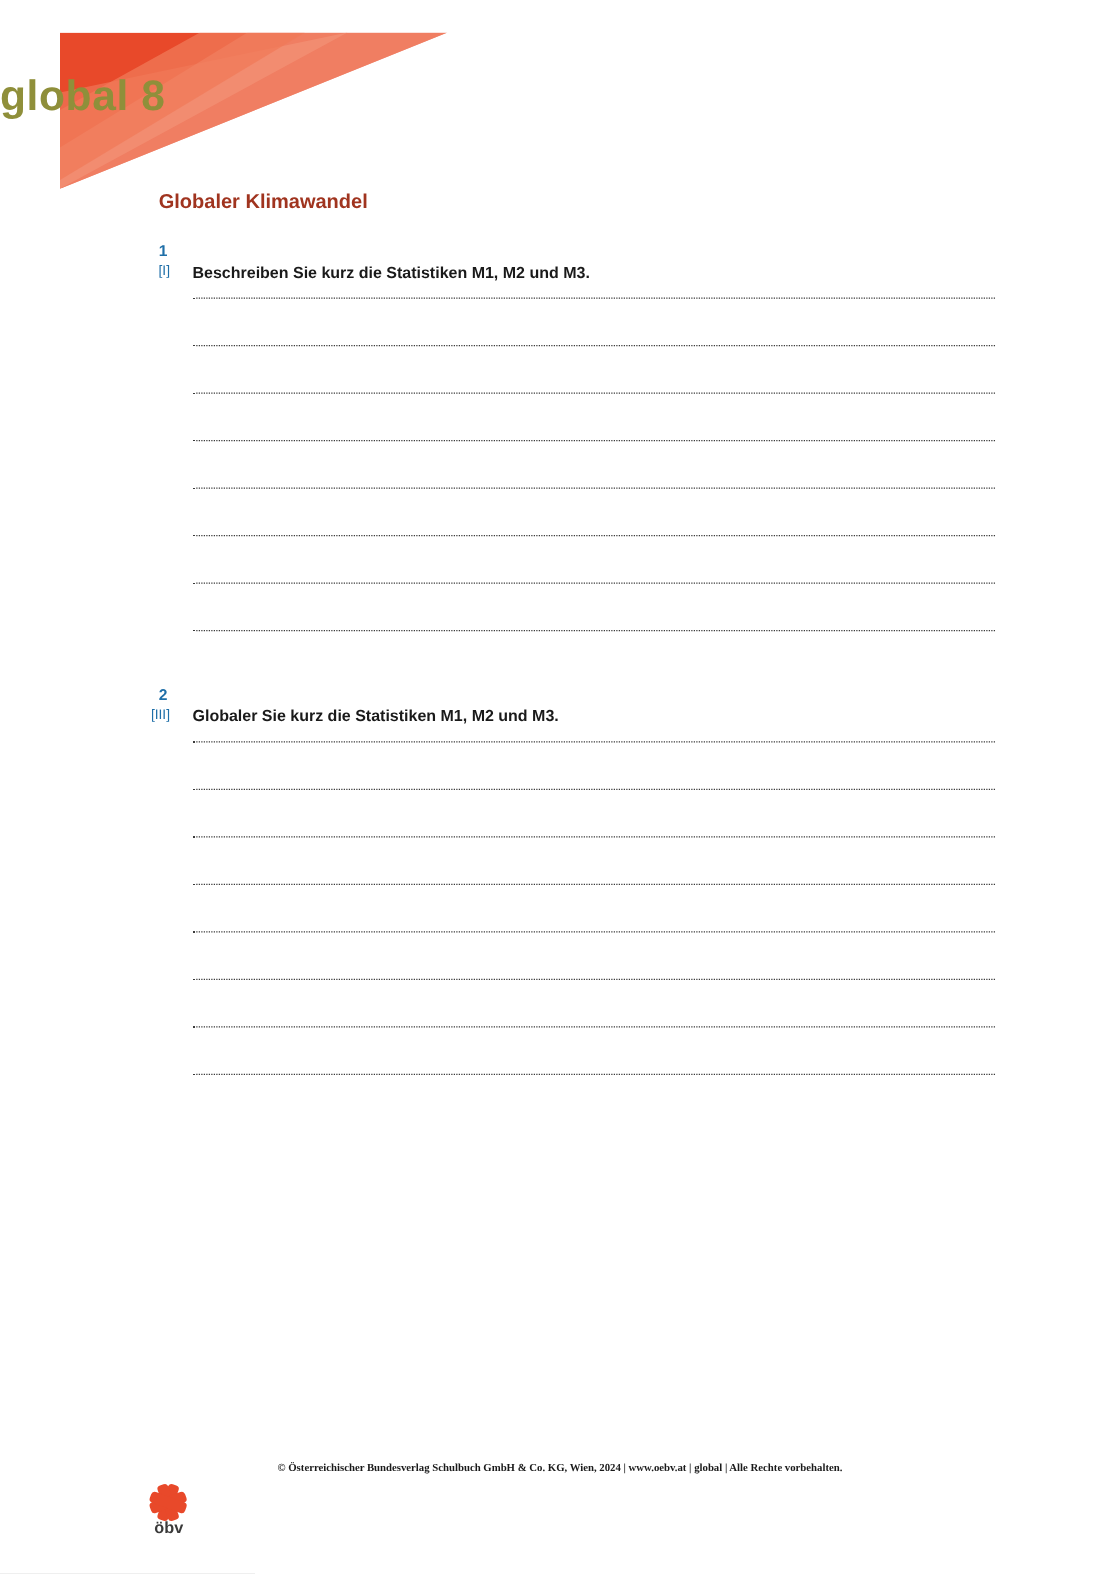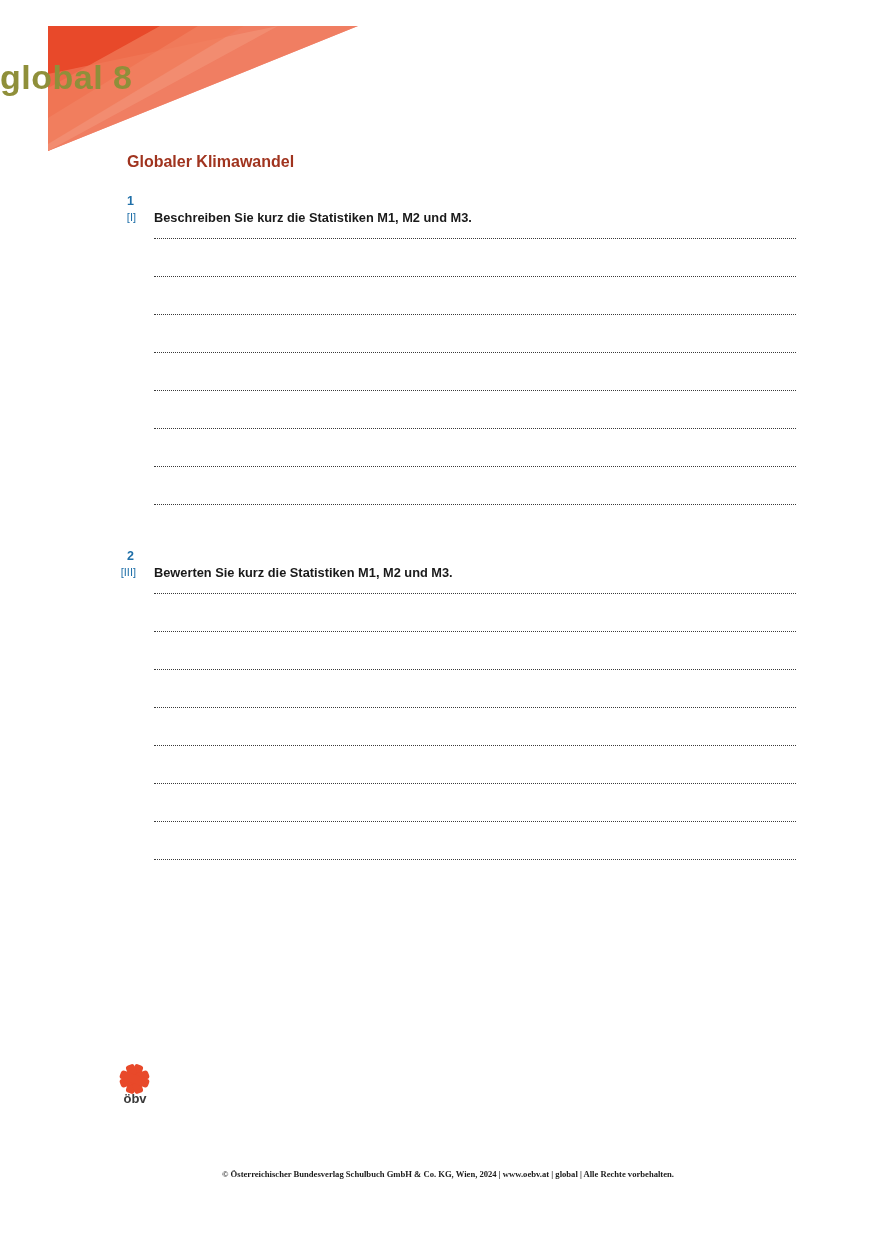--- a/index.html
+++ b/index.html
@@ -97,21 +97,21 @@
   .dotline {
     height: 37px;
     border-bottom: 1.3px dotted #3a3a3a;
   }
   .dotline:first-child { height: 14px; }
 
   
   .footer-logo {
     position: absolute;
     left: 113px;
-    top: 1062px;
+    top: 1185px;
     width: 44px;
     height: 44px;
     text-decoration: underline;
   }
   .footer-logo svg { display: block; }
 
   .footer-text {
     position: absolute;
     left: 98px;
     top: 1168px;
@@ -155,21 +155,21 @@
       <div class="dotline"></div>
       <div class="dotline"></div>
       <div class="dotline"></div>
       <div class="dotline"></div>
     </div>
   </div>
 
   <div class="task" style="top:549px;">
     <div class="task-num">2</div>
     <div class="task-level">[III]</div>
-    <div class="task-text">Bewerten Sie kurz die Statistiken M1, M2 und M3.</div>
+    <div class="task-text">Globaler Sie kurz die Statistiken M1, M2 und M3.</div>
     <div class="lines">
       <div class="dotline"></div>
       <div class="dotline"></div>
       <div class="dotline"></div>
       <div class="dotline"></div>
       <div class="dotline"></div>
       <div class="dotline"></div>
       <div class="dotline"></div>
       <div class="dotline"></div>
     </div>

